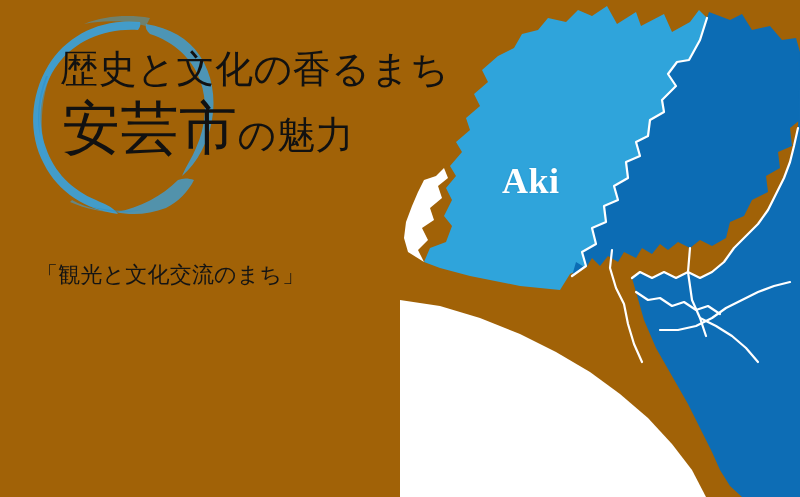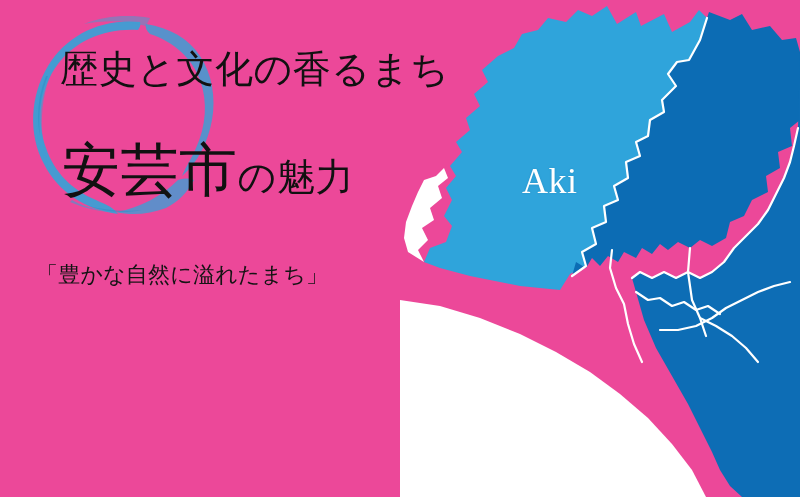--- a/index.html
+++ b/index.html
@@ -5,21 +5,21 @@
 <style>
   html, body {
     margin: 0;
     padding: 0;
     background: #ffffff;
   }
   #page {
     position: relative;
     width: 800px;
     height: 497px;
-    background: #ec4899;
+    background: #a16207;
     overflow: hidden;
     font-family: "Liberation Serif", "DejaVu Serif", serif;
   }
 
   
   #map-layer {
     position: absolute;
     left: 0; top: 0;
     width: 800px;
     height: 497px;
@@ -52,21 +52,20 @@
     left: 60px;
     top: 42px;
     font-size: 38px;
     line-height: 1;
   }
   #title-line-2 {
     left: 62px;
     top: 92px;
     font-size: 34px;
     line-height: 1;
-    margin-top: 42px;
   }
   #title-main {
     font-size: 58px;
     vertical-align: baseline;
   }
   #title-suffix {
     font-size: 38px;
     vertical-align: baseline;
   }
 
@@ -88,24 +87,23 @@
   }
 
   
   #map-label-aki {
     position: absolute;
     left: 502px;
     top: 160px;
     color: #ffffff;
     font-family: "Liberation Serif", "DejaVu Serif", serif;
     font-size: 36px;
-    font-weight: 400;
+    font-weight: 700;
     letter-spacing: 0.5px;
     text-shadow: 0 0 2px rgba(20,90,140,0.25);
-    margin-left: 20px;
   }
 </style>
 </head>
 <body>
 
 <div id="page">
 
   <svg id="map-layer" viewBox="0 0 800 497" xmlns="http://www.w3.org/2000/svg">
 
     <path fill="#2FA4DB" d="M 607,6
@@ -210,18 +208,18 @@
     </svg>
 
     <div class="title-line" id="title-line-1">歴史と文化の香るまち</div>
 
     <div class="title-line" id="title-line-2">
       <span id="title-main">安芸市</span><span id="title-suffix">の魅力</span>
     </div>
   </div>
 
   <div id="tagline-list">
-    <span class="tagline">「豊かな自然に溢れたまち」</span>
+    <span class="tagline">「観光と文化交流のまち」</span>
   </div>
 
   <div id="map-label-aki">Aki</div>
 
 </div>
 
 </body></html>

